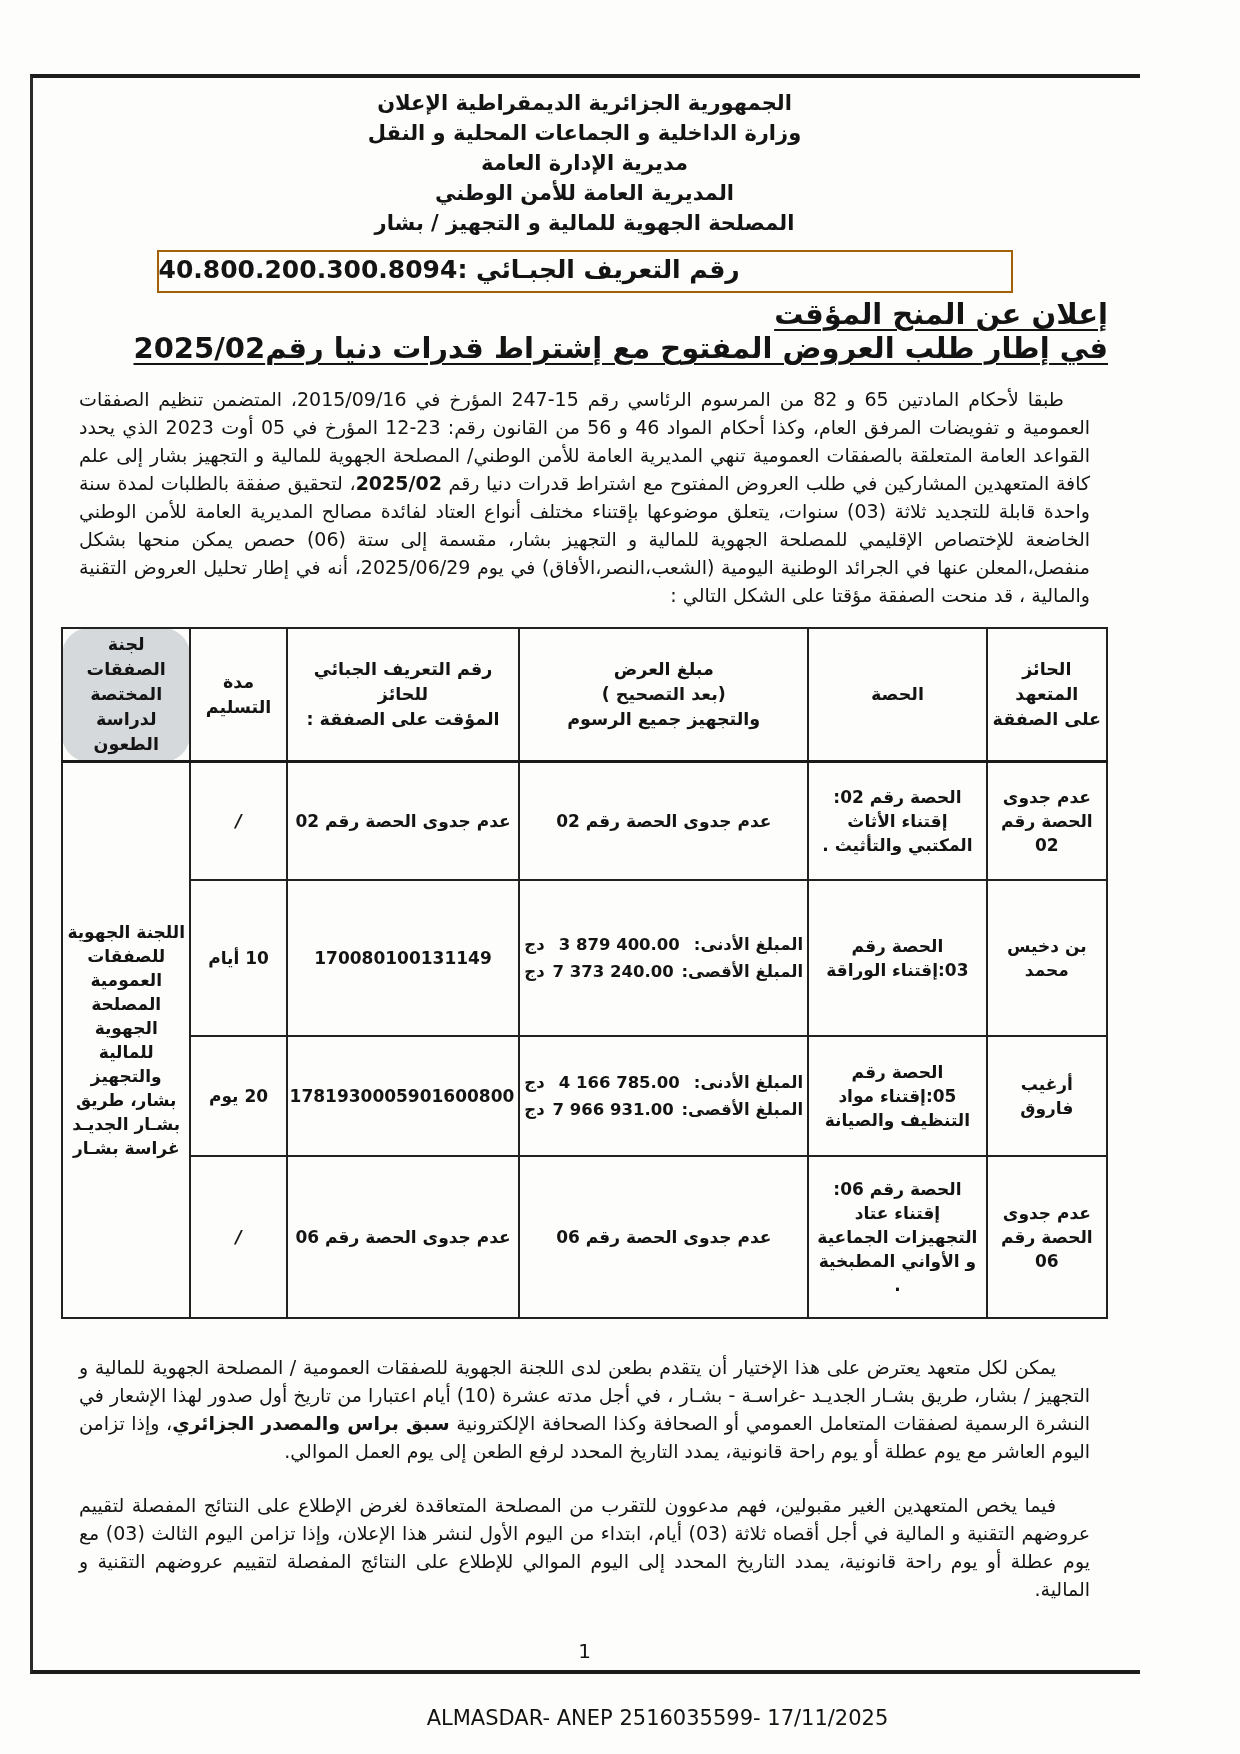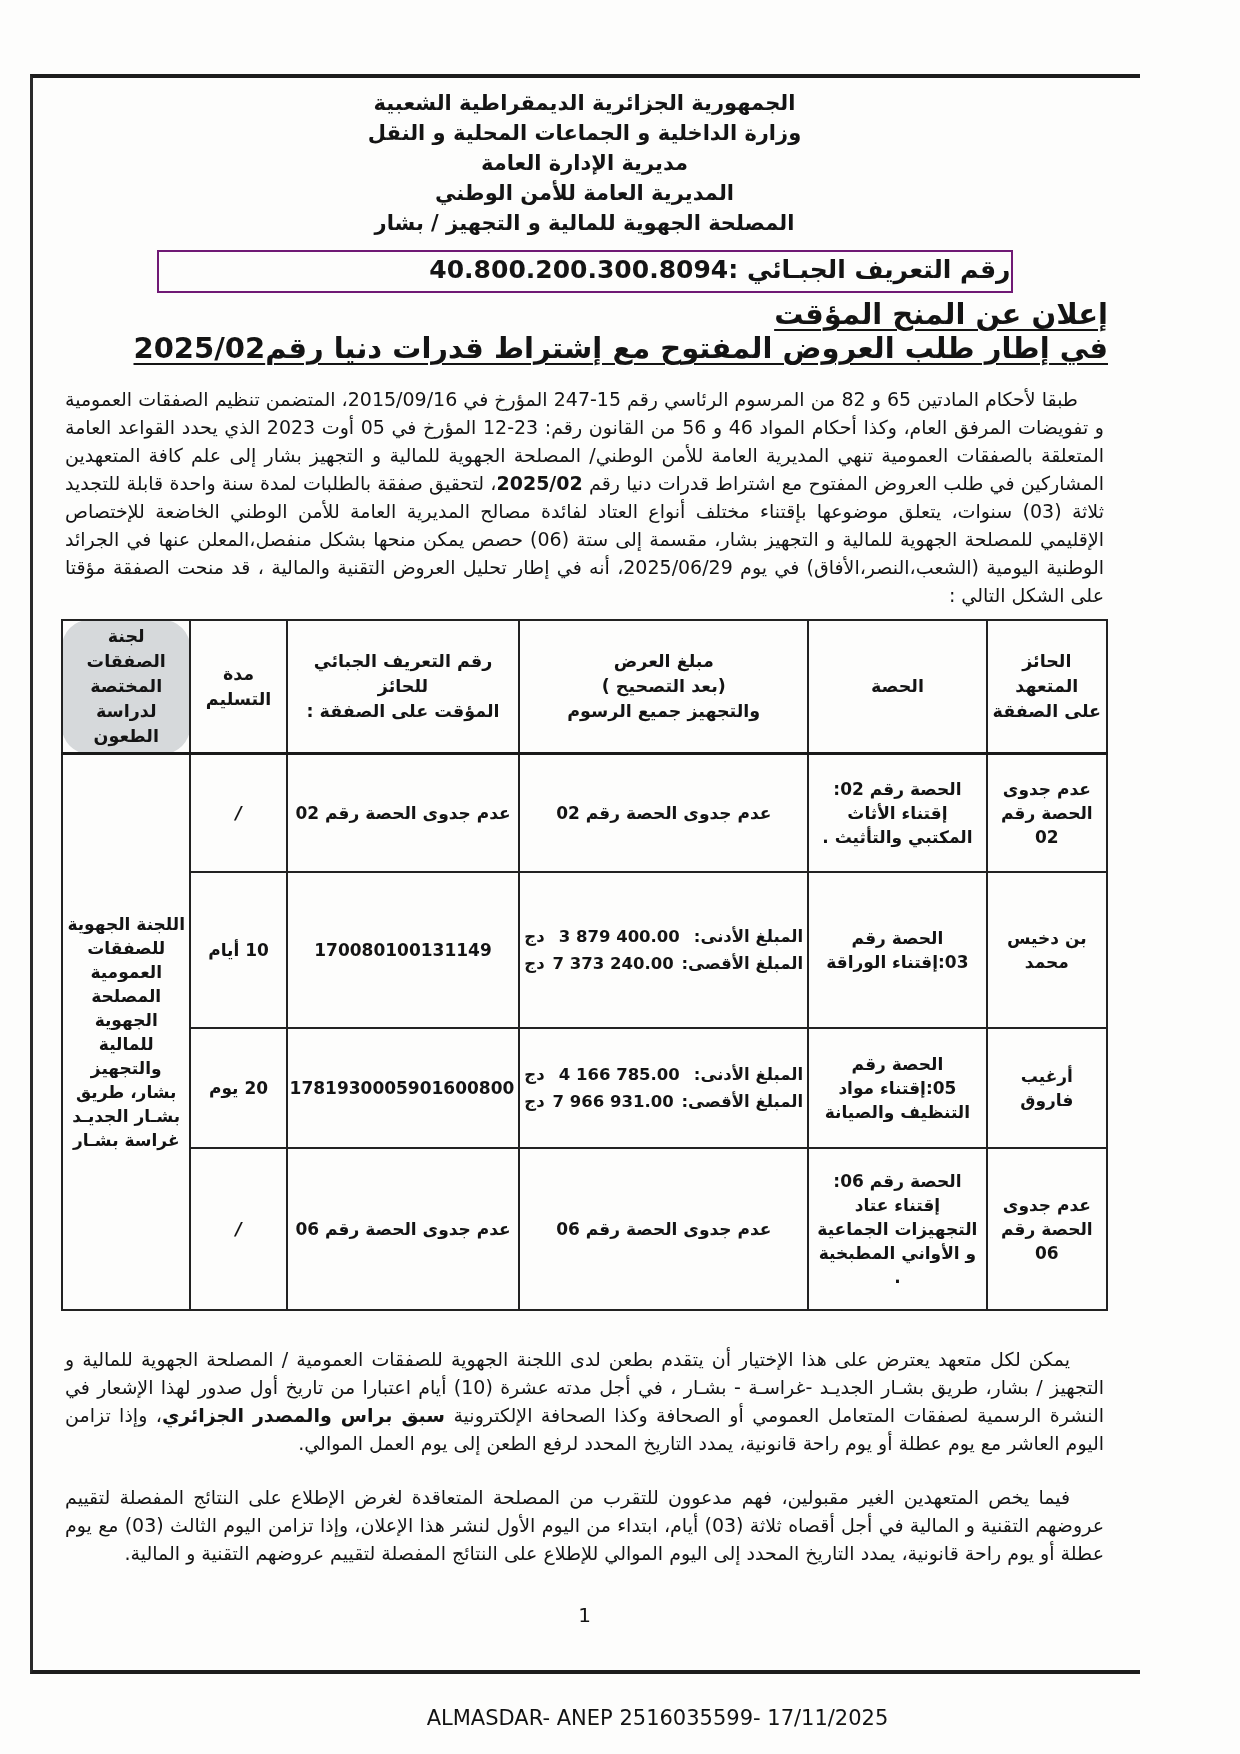--- a/index.html
+++ b/index.html
@@ -20,34 +20,34 @@
     border-bottom:4px solid #1d1d1d;
     padding:10px 32px 0 28px;
     direction:rtl;
   }
   .org-header div {
     text-align:center; font-weight:bold;
     font-size:21px; line-height:30px;
   }
   .tax-box {
     width:852px; margin:12px auto 4px;
-    border:2px solid #701a75;
-    text-align:right; font-weight:bold;
+    border:2px solid #a16207;
+    text-align:left; font-weight:bold;
     font-size:25px; padding:3px 0 7px;
   }
   .title {
     text-align:right; font-weight:bold; font-size:29px;
     margin-top:0;
     text-decoration:underline;
     text-underline-offset:5px;
     text-decoration-thickness:2px;
   }
   .body-text {
     font-size:19px; line-height:28px;
-    text-align:justify; margin:4px;
+    text-align:justify; margin:18px;
   }
   .intro  { margin-top:20px; text-indent:26px; }
   .appeal { margin-top:34px; text-indent:34px; }
   .results{ margin-top:26px; text-indent:34px; }
   .bseg { font-weight:bold; }
 
   table.award-table {
     width:100%; border-collapse:collapse;
     margin-top:10px; table-layout:fixed;
   }
@@ -83,21 +83,21 @@
     font-family:"DejaVu Sans", sans-serif; color:#121212;
   }
 </style>
 </head>
 <body>
 
 <div class="page">
   <div class="frame">
 
     <div class="org-header">
-      <div>الجمهورية الجزائرية الديمقراطية الشعبية</div>
+      <div>الجمهورية الجزائرية الديمقراطية الإعلان</div>
       <div>وزارة الداخلية و الجماعات المحلية و النقل</div>
       <div>مديرية الإدارة العامة</div>
       <div>المديرية العامة للأمن الوطني</div>
       <div>المصلحة الجهوية للمالية و التجهيز / بشار</div>
     </div>
 
     <div class="tax-box">
       <span>رقم التعريف الجبـائي :</span><span dir="ltr">40.800.200.300.8094</span>
     </div>
 

